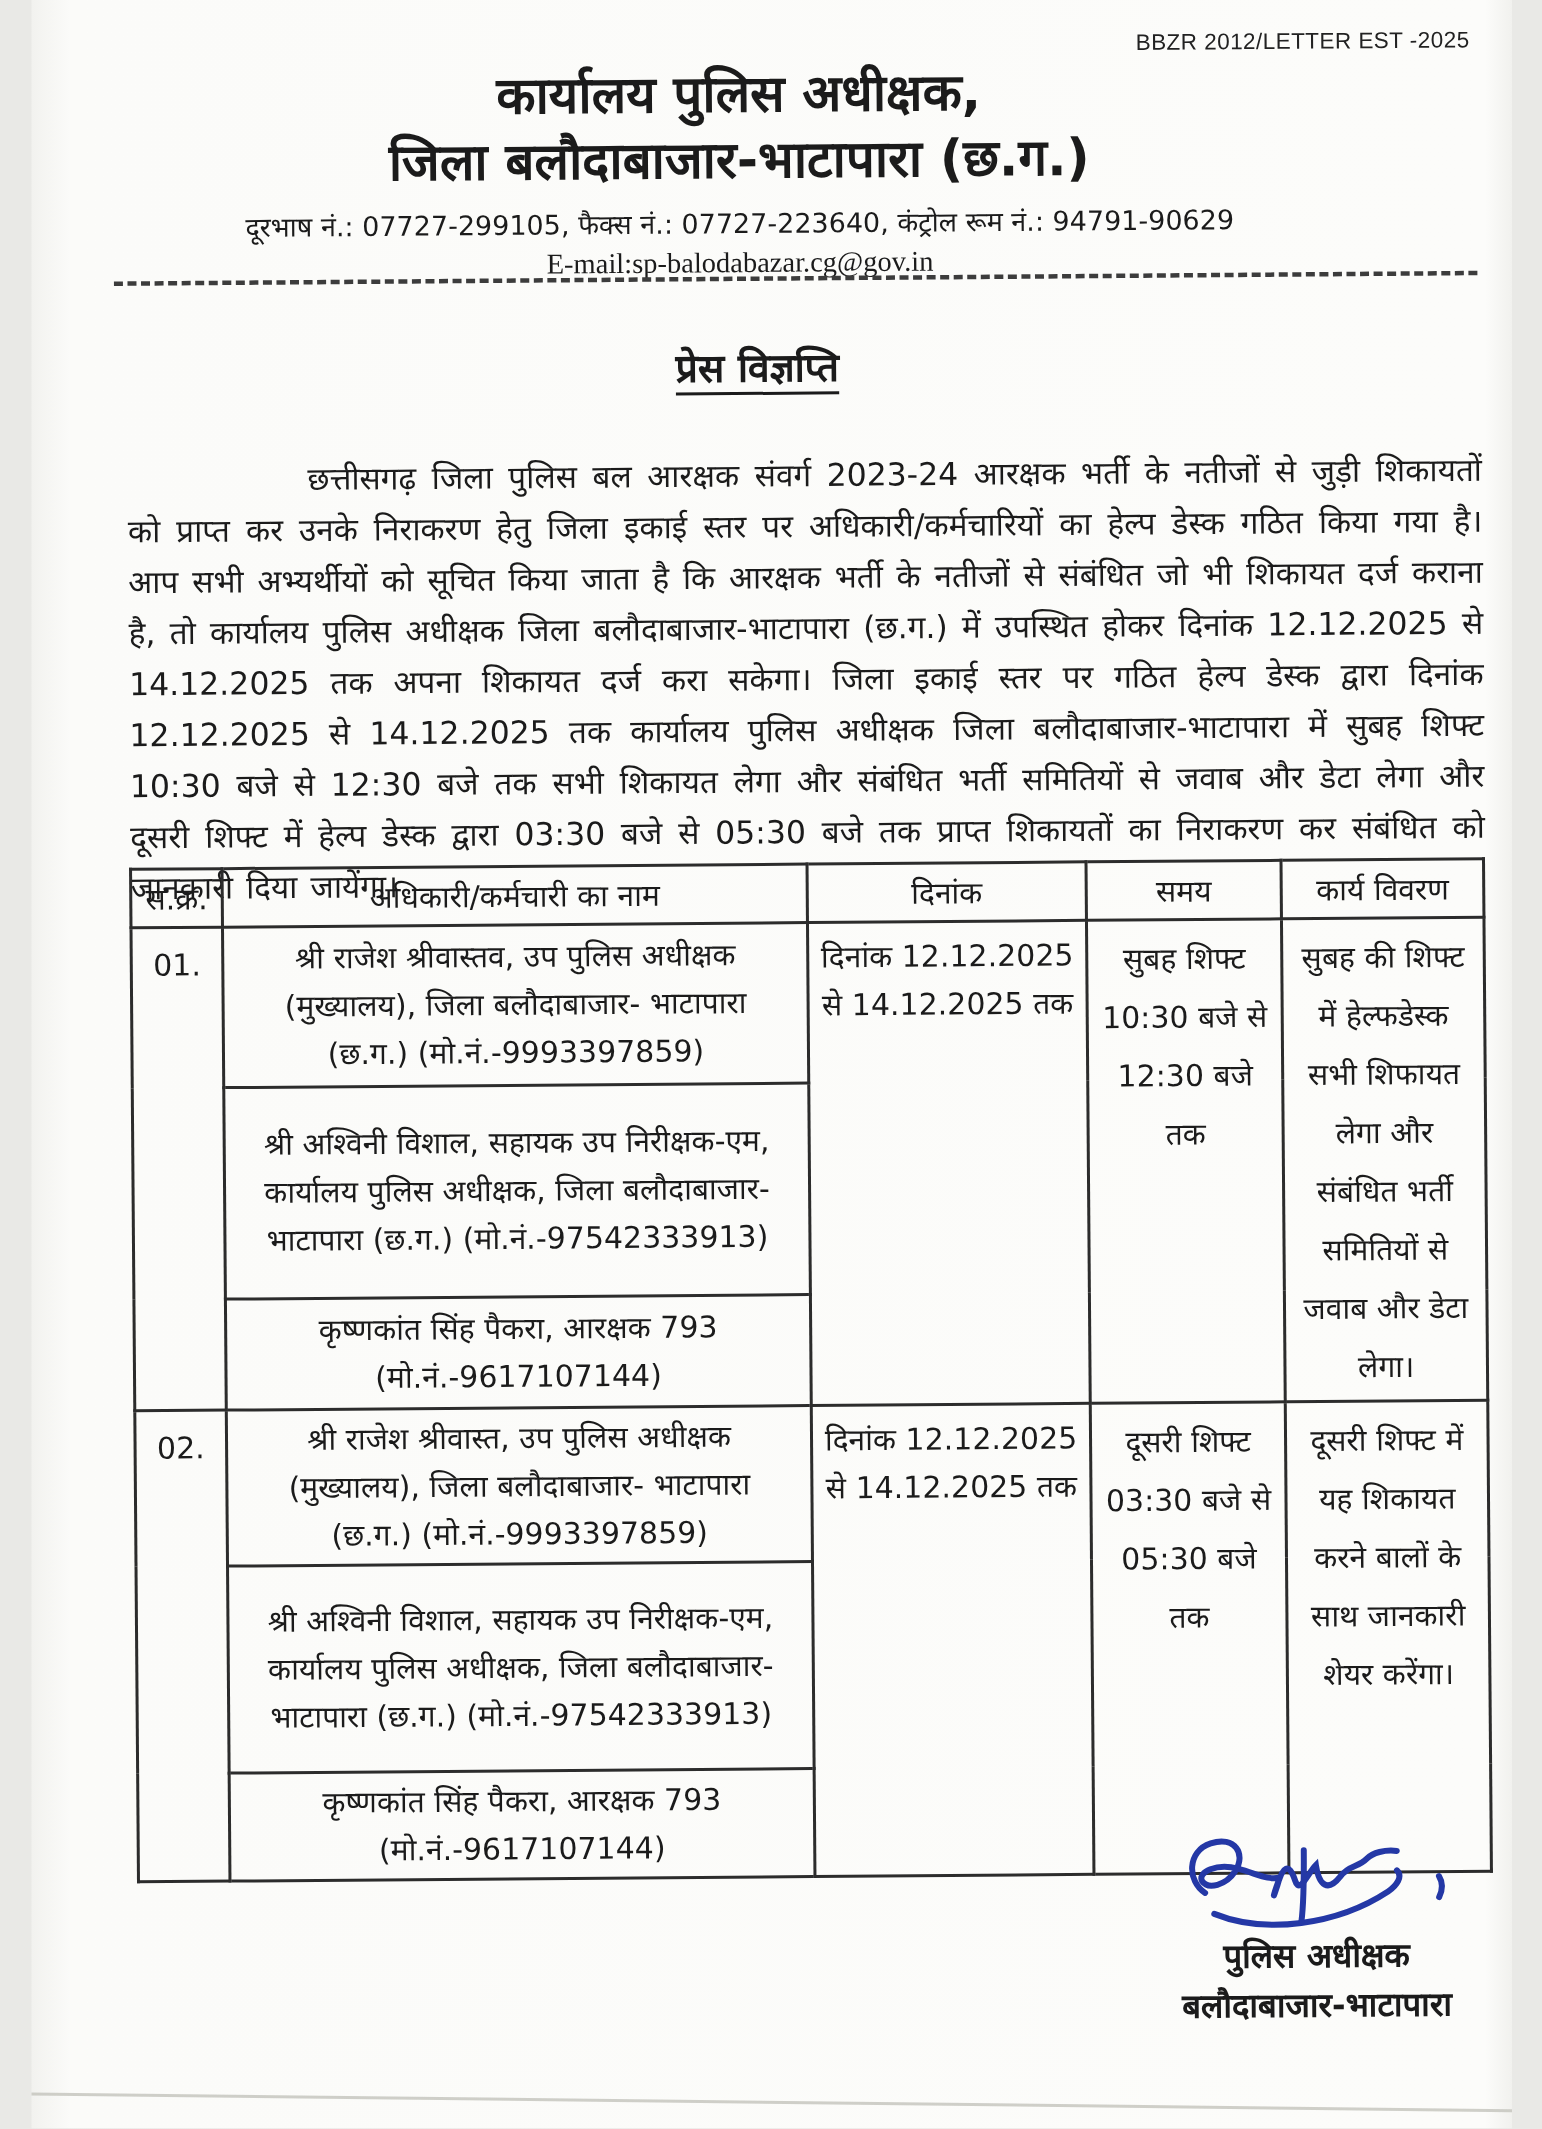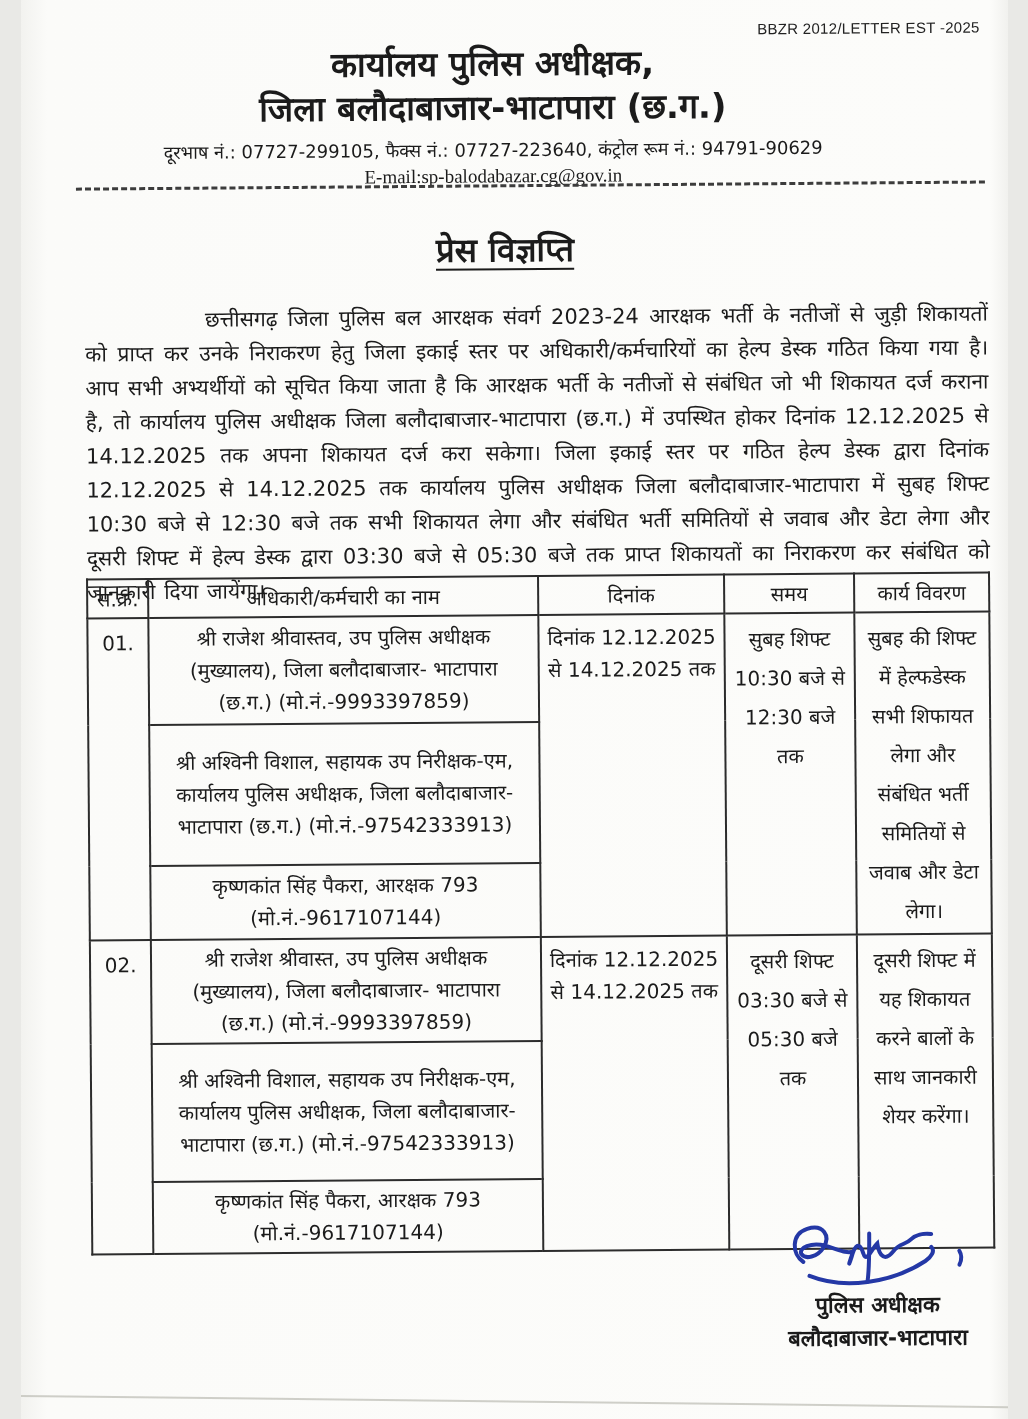--- a/index.html
+++ b/index.html
@@ -26,21 +26,21 @@
   .contact-line{font-size:18px;line-height:26px;margin-top:7px;}
   .email-line{font-family:"Liberation Serif",serif;font-size:19px;line-height:25px;}
 
   .dash-rule{
     position:absolute;top:184px;left:56px;right:22px;height:0;
     border-top:3px dashed #3c3c3c;
   }
 
   .doc-title-wrap{position:absolute;top:226px;left:0;right:18px;text-align:center;}
   .doc-title{
-    display:inline-block;font-size:33px;font-weight:700;
+    display:inline-block;font-size:26px;font-weight:700;
     text-decoration:underline;text-decoration-thickness:2px;text-underline-offset:7px;
     padding-bottom:2px;
   }
 
   .body-para{
     position:absolute;top:300px;left:64px;width:903px;
     font-size:21px;line-height:34px;text-align:justify;text-indent:120px;
     word-spacing:2px;
   }
 

